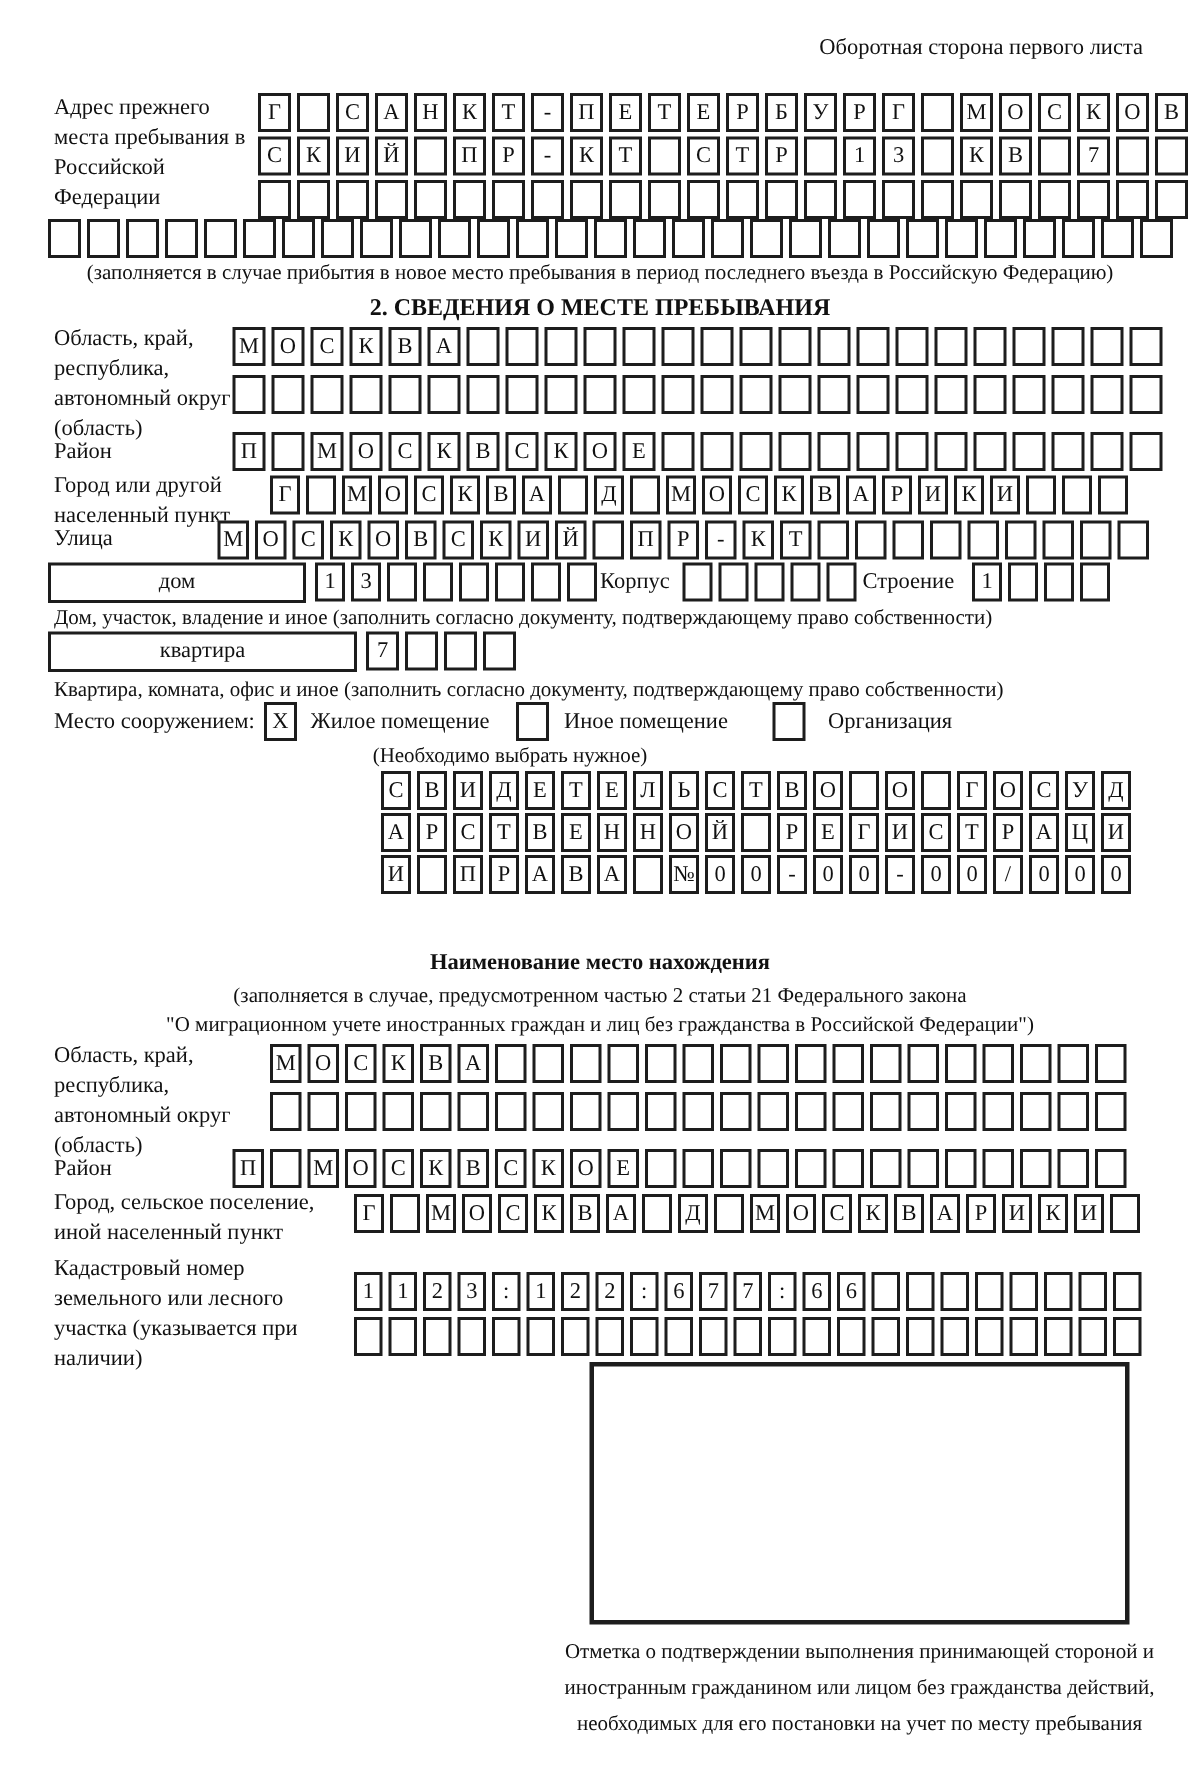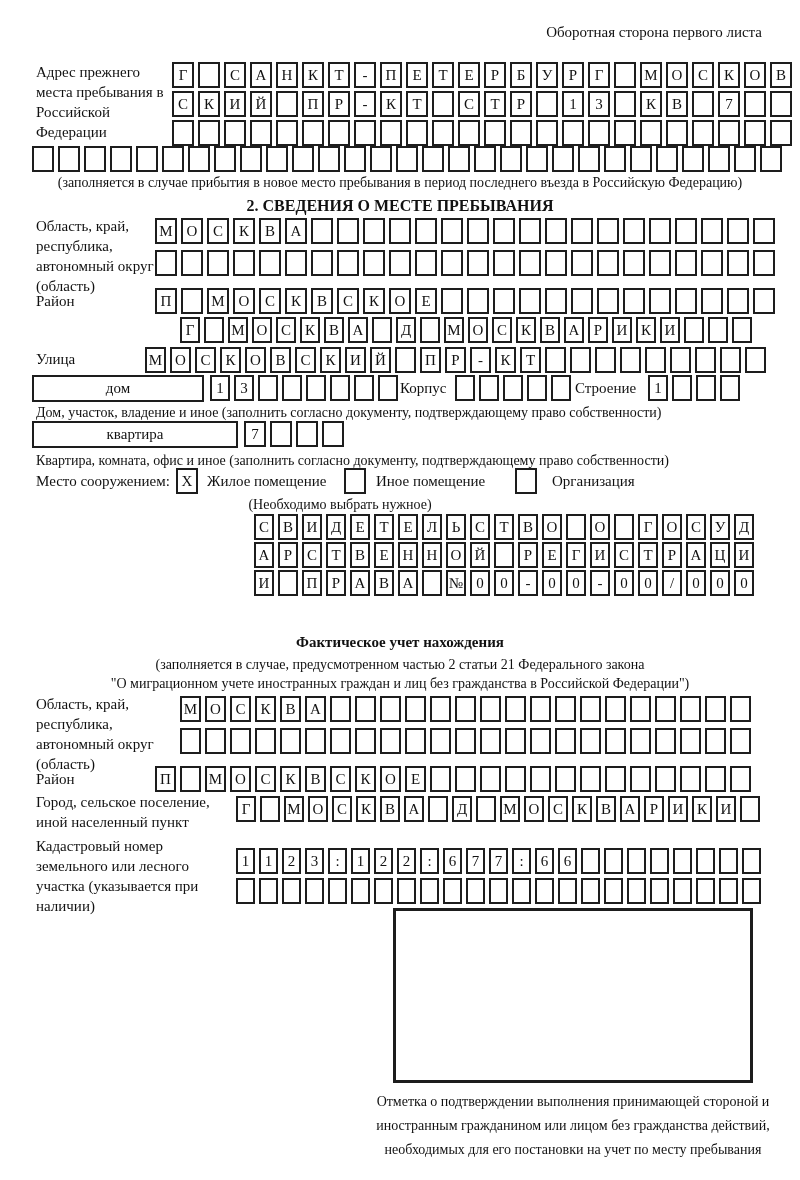--- a/index.html
+++ b/index.html
@@ -216,20 +216,21 @@
       <span class="cell"></span>
       <span class="cell"></span>
       <span class="cell"></span>
       <span class="cell"></span>
       <span class="cell"></span>
       <span class="cell"></span>
       <span class="cell"></span>
       <span class="cell"></span>
     </div>
 
+  <div class="abs label" style="left:36px;top:314px;width:142px;">Город или другой населенный пункт</div>
   <div class="cellrow" style="left:180px;top:317px;--cw:20px;">
       <span class="cell">Г</span>
       <span class="cell"></span>
       <span class="cell">М</span>
       <span class="cell">О</span>
       <span class="cell">С</span>
       <span class="cell">К</span>
       <span class="cell">В</span>
       <span class="cell">А</span>
       <span class="cell"></span>
@@ -388,21 +389,21 @@
       <span class="cell">0</span>
       <span class="cell">-</span>
       <span class="cell">0</span>
       <span class="cell">0</span>
       <span class="cell">/</span>
       <span class="cell">0</span>
       <span class="cell">0</span>
       <span class="cell">0</span>
     </div>
 
-  <div class="abs label bold center" style="left:0;top:632px;width:800px;">Фактическое учет нахождения</div>
+  <div class="abs label bold center" style="left:0;top:632px;width:800px;">Наименование место нахождения</div>
   <div class="abs note center" style="left:0;top:656px;width:800px;">(заполняется в случае, предусмотренном частью 2 статьи 21 Федерального закона</div>
   <div class="abs note center" style="left:0;top:675px;width:800px;">"О миграционном учете иностранных граждан и лиц без гражданства в Российской Федерации")</div>
 
   <div class="abs label" style="left:36px;top:694px;width:148px;">Область, край, республика, автономный округ (область)</div>
   <div class="cellrow" style="left:180px;top:696px;--cw:21px;">
       <span class="cell">М</span>
       <span class="cell">О</span>
       <span class="cell">С</span>
       <span class="cell">К</span>
       <span class="cell">В</span>

